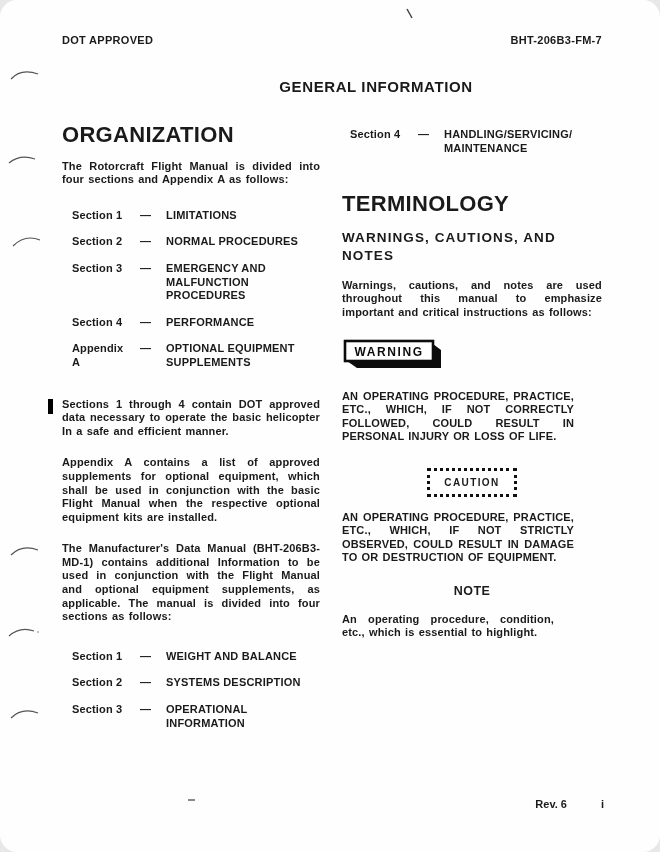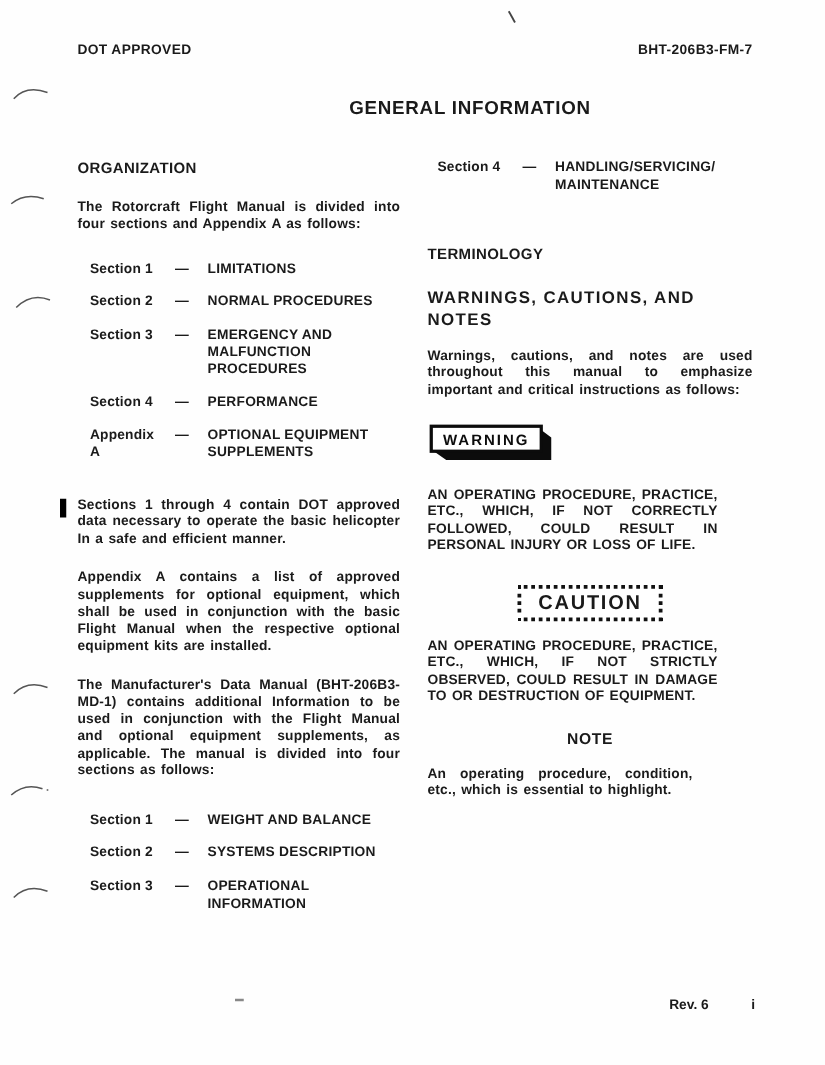--- a/index.html
+++ b/index.html
@@ -5,44 +5,45 @@
   html,body{margin:0;padding:0;background:#e8e8e8;}
   .page{
     position:relative;
     width:660px;height:852px;
     background:#fefefe;
     font-family:"Liberation Sans","DejaVu Sans",sans-serif;
     font-weight:700;
     color:#1a1a1a;
     overflow:hidden;
     margin:0 auto;
+    border-radius:17px;
   }
   
   .hdr{position:absolute;top:34px;left:62px;right:58px;display:flex;justify-content:space-between;font-size:11px;letter-spacing:.3px;}
   .title{position:absolute;top:78px;left:0;width:100%;text-align:center;font-size:15px;letter-spacing:.6px;margin-left:46px;}
   .ftr{position:absolute;top:798px;right:56px;display:flex;gap:34px;font-size:11px;margin-left:43px;}
   
   .col{position:absolute;top:128px;font-size:11px;line-height:13.6px;letter-spacing:.15px;}
   .col-left{left:62px;width:258px;}
   .col-right{left:342px;width:260px;}
   .col p{margin:0 0 18px 0;text-align:justify;word-spacing:1px;}
-  h2{font-size:12px;margin:0 0 18px 0;letter-spacing:.3px;}
+  h2{font-size:22px;margin:0 0 18px 0;letter-spacing:.3px;}
   h3{font-size:13.5px;margin:0 0 14px 0;letter-spacing:1.1px;line-height:18px;}
   
   .seclist{margin:22px 0 28px 10px;}
   .secrow{display:grid;grid-template-columns:62px 20px 1fr;column-gap:6px;margin-bottom:13px;}
   .secrow .desc{letter-spacing:.2px;}
   
   .rel{position:relative;}
   .change-bar{position:absolute;left:-14px;top:1px;width:5px;height:15px;background:#000;}
   
   .flagwrap{display:flex;margin:16px 0 20px 0;}
   
   .cautionwrap{display:flex;justify-content:center;margin:24px 0 14px 0;}
-  .caution-box{border:3px dotted #111;padding:5px 14px 4px 14px;font-size:16px;letter-spacing:1.4px;background:#fff;}
+  .caution-box{border:3px dotted #111;padding:5px 14px 4px 14px;font-size:10px;letter-spacing:1.4px;background:#fff;}
   
   .note-heading{text-align:center;font-size:12.5px;letter-spacing:.5px;margin:20px 0 14px 0;}
   .alert{margin-left:26px;width:232px;}
   .note-text{margin-left:12px;width:212px;}
   
   .mark{position:absolute;}
   .dash-mark{position:absolute;width:7px;height:2px;background:#888;}
 </style>
 </head>
 <body>

